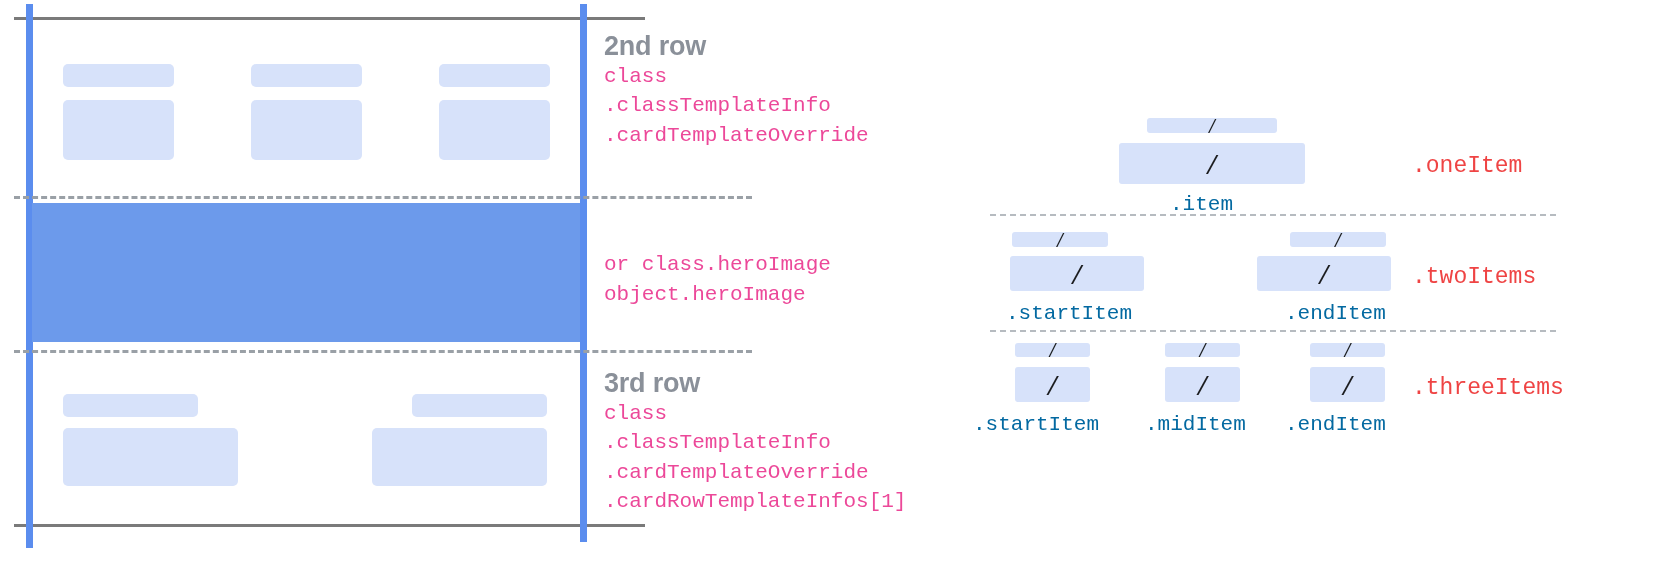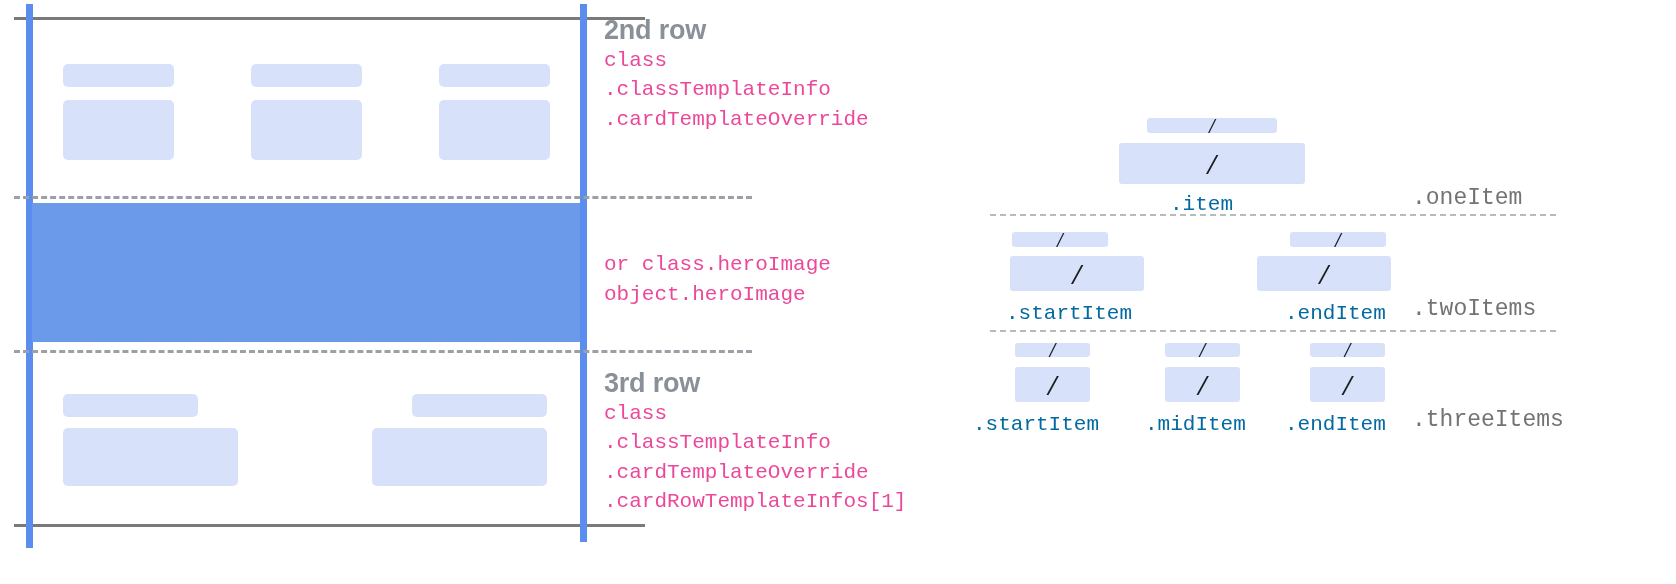--- a/index.html
+++ b/index.html
@@ -109,24 +109,23 @@
     font-family: "Liberation Mono", "DejaVu Sans Mono", monospace;
     font-size: 21px;
     color: #0369a1;
     white-space: pre;
     line-height: 1;
   }
   .ilabel-right {
     position: absolute;
     font-family: "Liberation Mono", "DejaVu Sans Mono", monospace;
     font-size: 23px;
-    color: #737373;
+    color: #ef4444;
     white-space: pre;
     line-height: 1;
-    margin-top: 32px;
   }
 </style>
 </head>
 <body>
 
 <div class="stage">
 
   <div class="card-area">
 
     <div class="card-body" style="left:32px; top:18px; width:591px; height:508px;"></div>
@@ -152,21 +151,21 @@
 
     <div class="hero" style="left:32px; top:203px; width:548px; height:139px;"></div>
 
     <div class="ph" style="left:63px; top:394px; width:135px; height:23px;"></div>
     <div class="ph" style="left:63px; top:428px; width:175px; height:58px;"></div>
 
     <div class="ph" style="left:412px; top:394px; width:135px; height:23px;"></div>
     <div class="ph" style="left:372px; top:428px; width:175px; height:58px;"></div>
   </div>
 
-  <div class="ann" style="left:604px; top:16px;">
+  <div class="ann" style="left:604px; top:32px;">
     <div class="ann-title">2nd row</div>
     <div class="ann-code">class</div>
     <div class="ann-code">.classTemplateInfo</div>
     <div class="ann-code">.cardTemplateOverride</div>
   </div>
 
   <div class="ann" style="left:604px; top:250px;">
     <div class="ann-code">or class.heroImage</div>
     <div class="ann-code">object.heroImage</div>
   </div>

